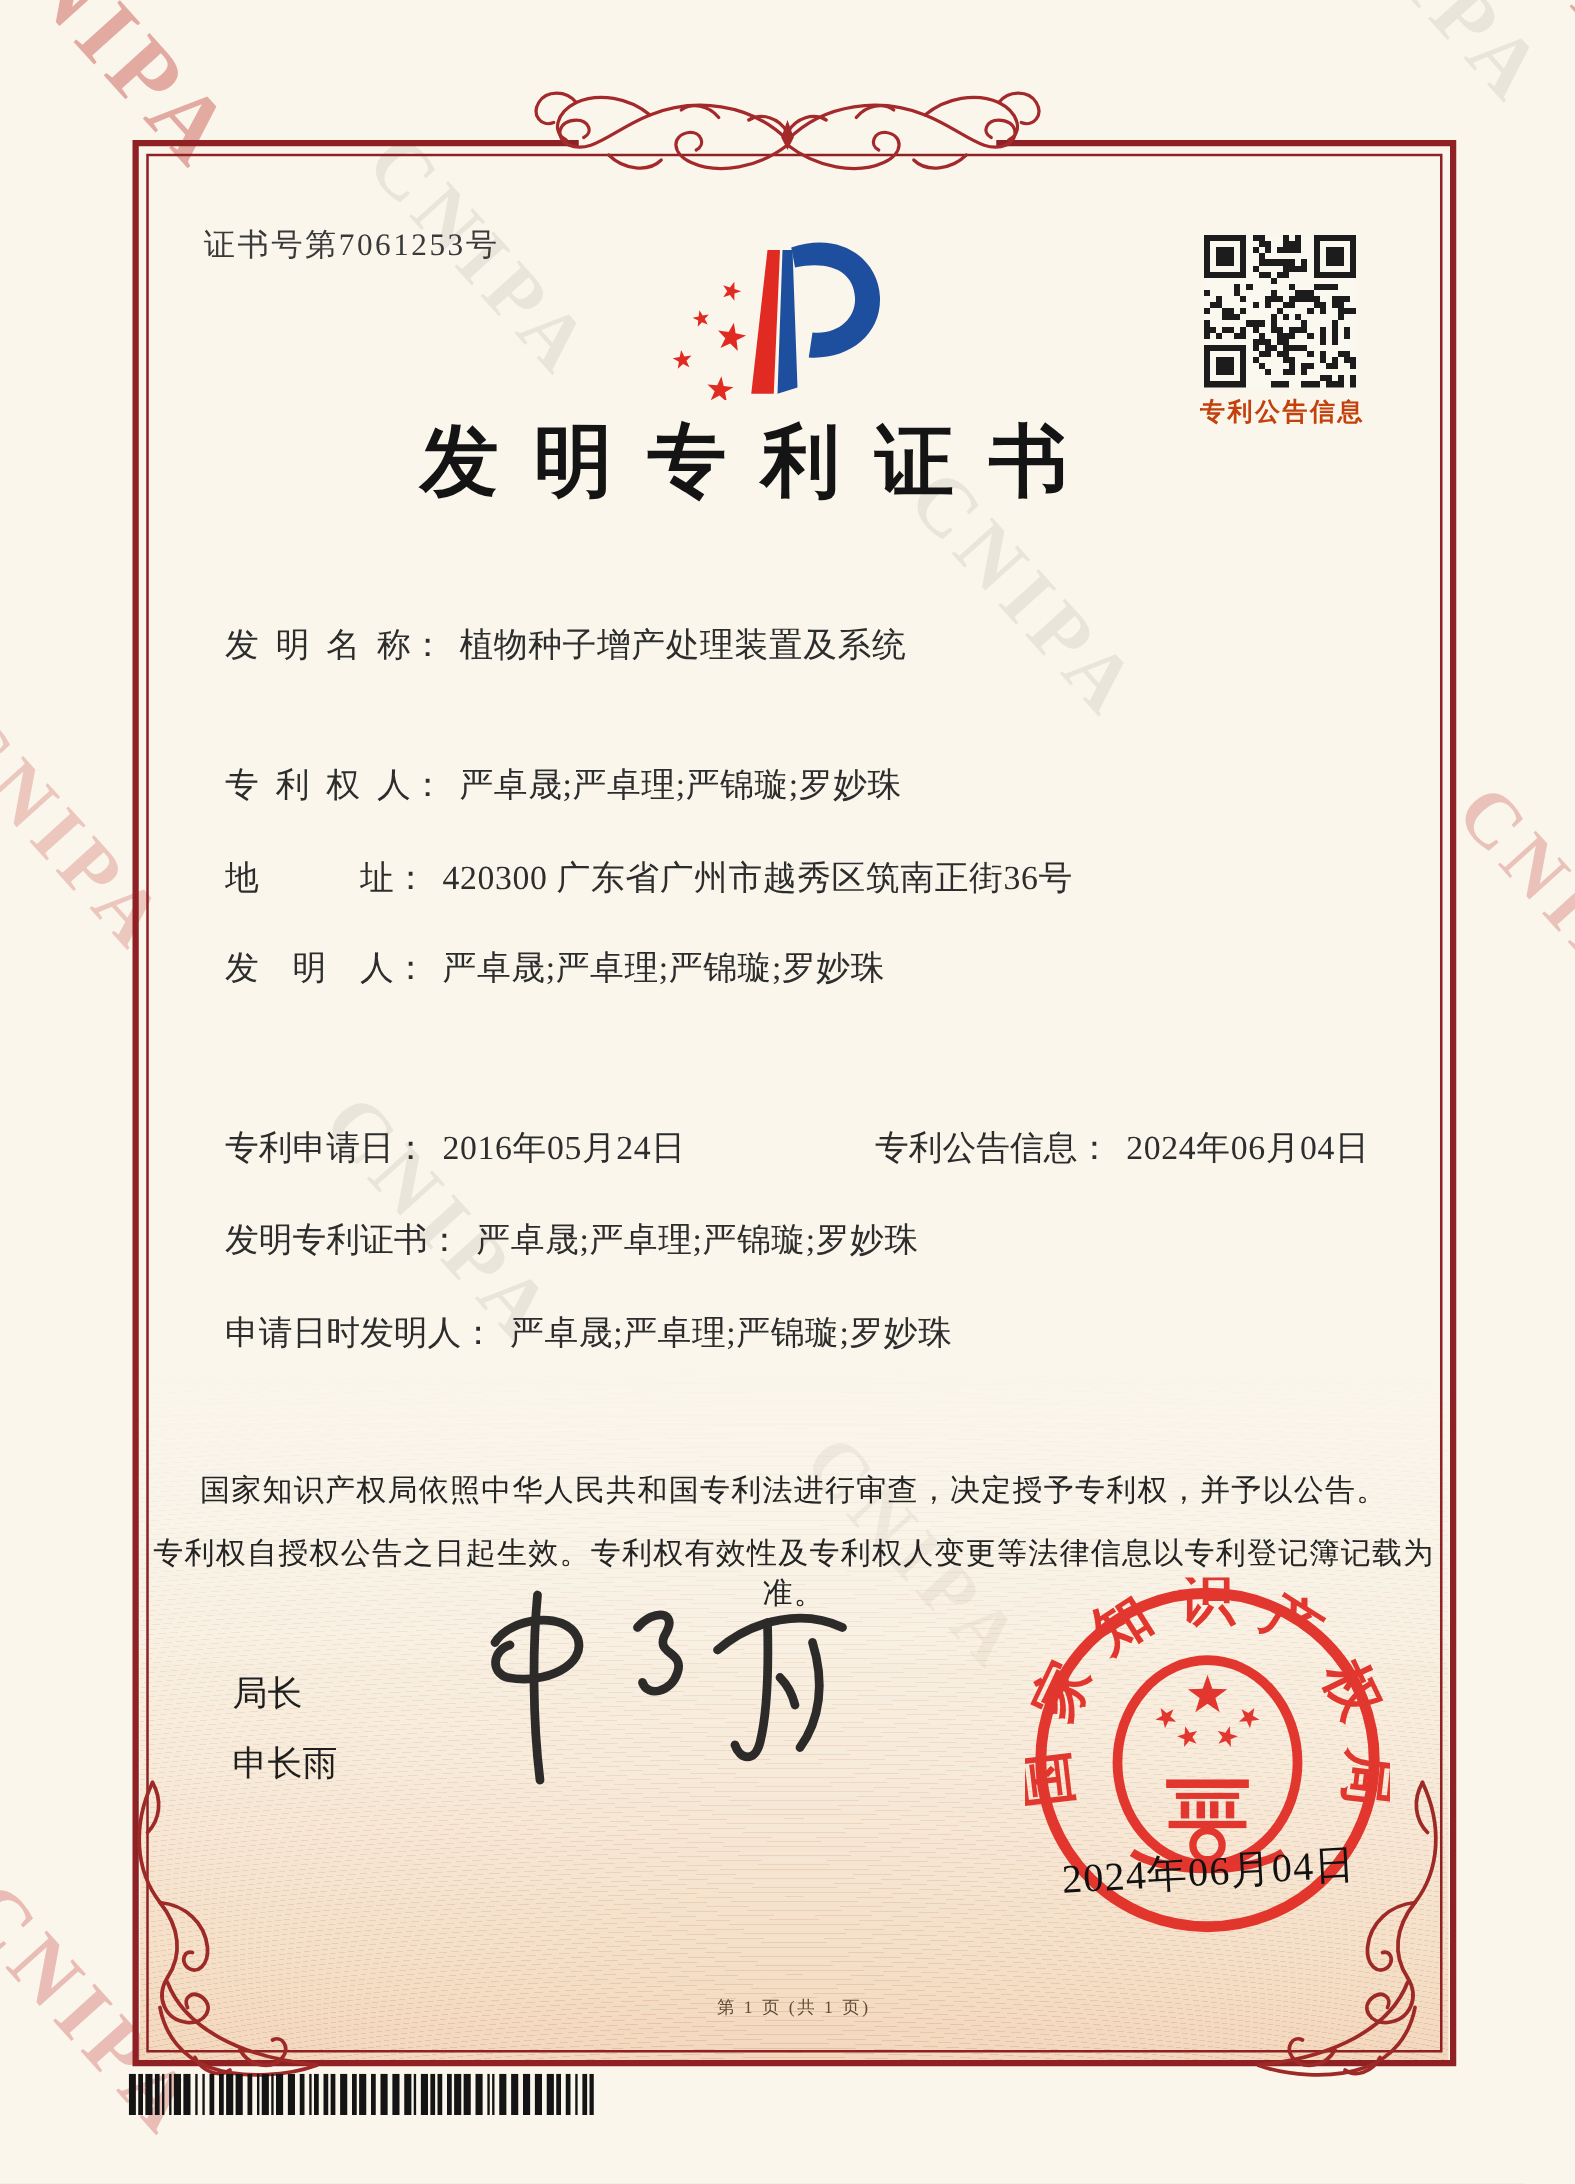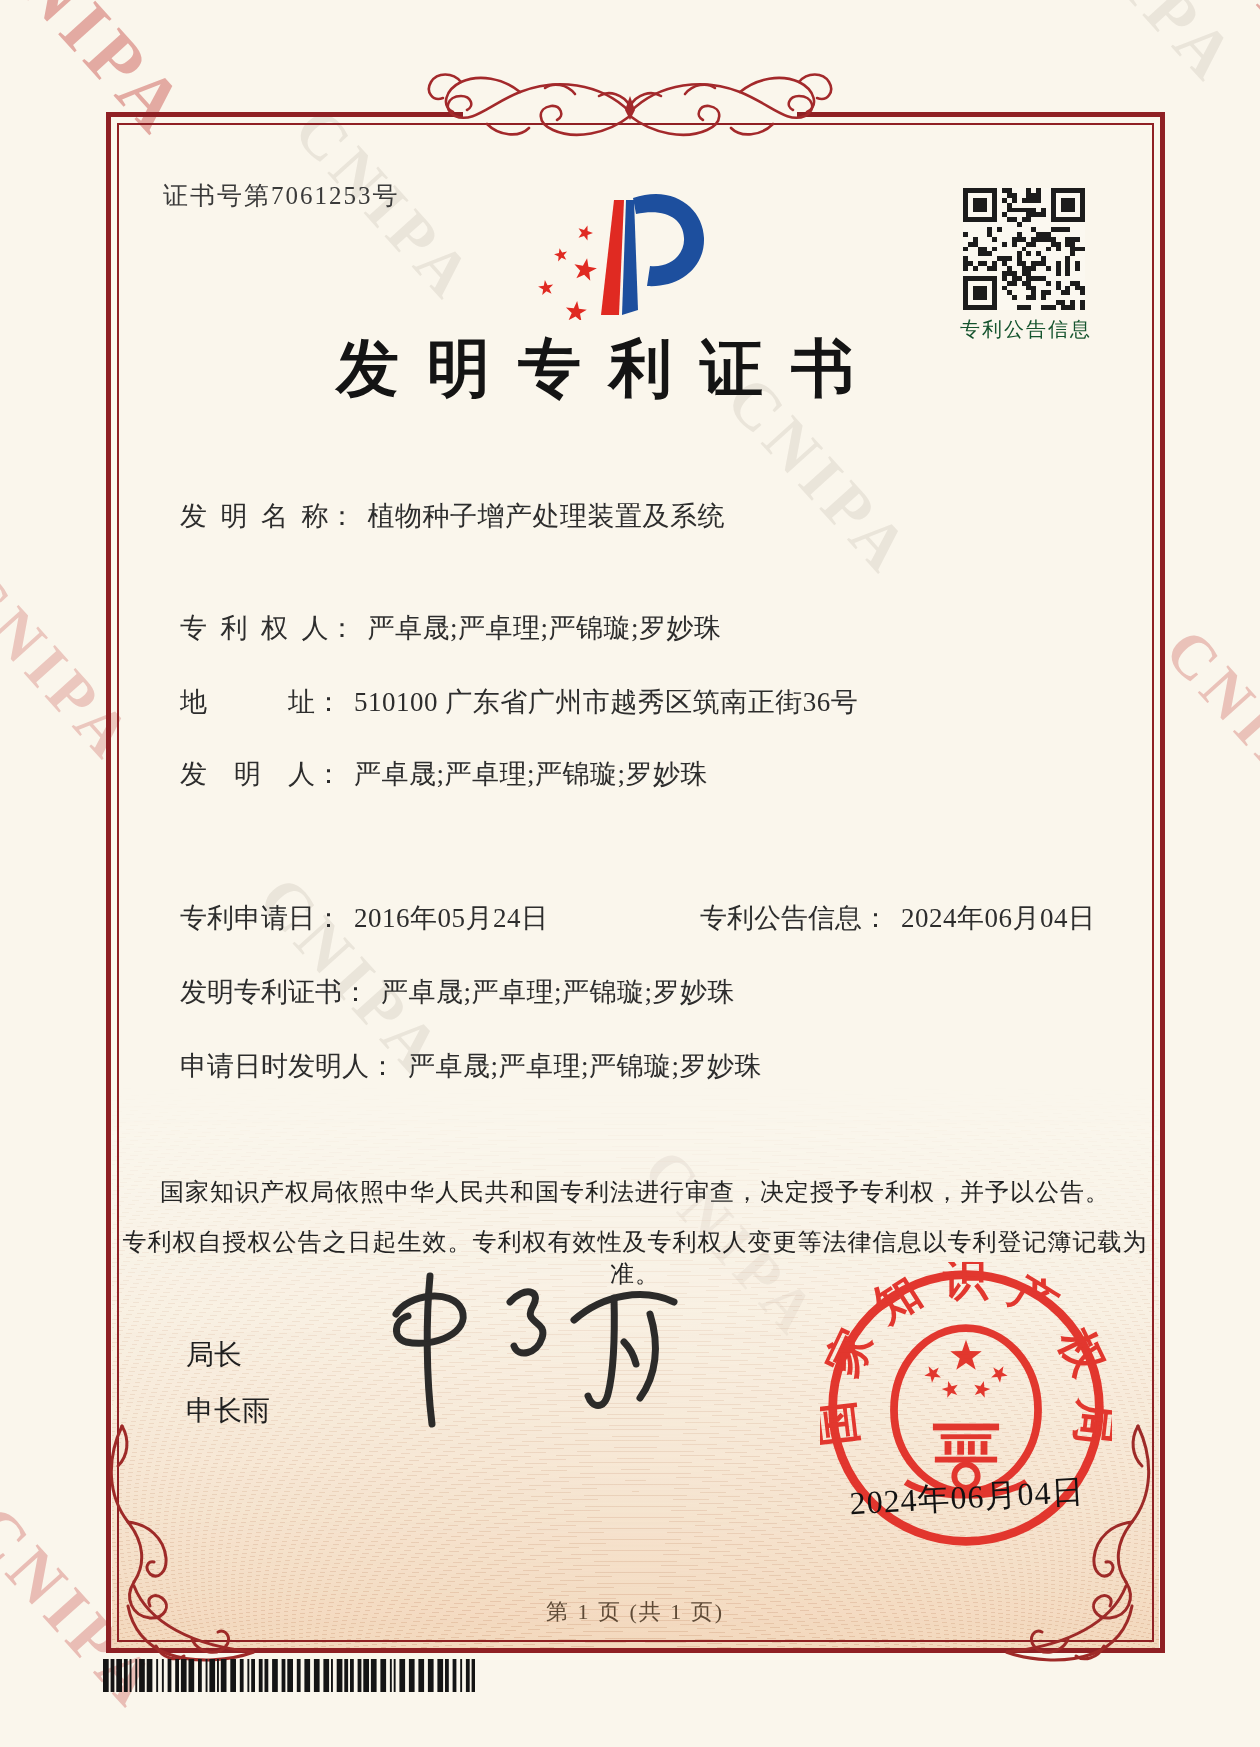--- a/index.html
+++ b/index.html
@@ -45,21 +45,21 @@
   .orn{position:absolute; z-index:3;}
   .orn-top{left:395px; top:64px; width:470px; height:96px;}
   .orn-bl{left:96px; top:1418px; width:210px; height:245px;}
   .orn-br{left:954px; top:1418px; width:210px; height:245px; transform:scaleX(-1);}
 
   .content{position:absolute; inset:0; z-index:5;}
 
   .cert-no{left:163px; top:179px; font-size:25px; letter-spacing:2px; color:#3a3a3a;text-align:right;}
   .logo{left:498px; top:160px; width:250px; height:160px;}
   .qr{left:963px; top:188px; width:122px; height:122px;}
-  .qr-label{left:938px; top:316px; width:176px; text-align:center; font-size:20px; letter-spacing:2px; color:#14532d;}
+  .qr-label{left:938px; top:316px; width:176px; text-align:center; font-size:20px; letter-spacing:2px; color:#c2410c;font-weight:bold;}
   .title{
     left:111px; top:326px; width:968px; text-align:center;
     font-size:63px; font-weight:bold; letter-spacing:28px; text-indent:28px;
     color:#141414;
   }
 
   .f-row{position:absolute; left:180px; width:970px; font-size:27px; white-space:nowrap; color:#2d2d2d;}
   .f-row .lbl{color:#2d2d2d;}
   .f-row .val{margin-left:12px; letter-spacing:0.5px;}
   .f-row .col2{position:absolute; left:520px; top:0;}
@@ -72,21 +72,21 @@
   .sig-title{left:186px; top:1336px; font-size:28px; color:#1f1f1f;}
   .sig-name{left:186px; top:1392px; font-size:28px; color:#1f1f1f;}
   .sig-svg{left:352px; top:1258px; width:336px; height:190px;}
 
   .seal{left:820px; top:1262px; width:292px; height:292px; z-index:6; opacity:.94;}
   .seal-date{
     left:838px; top:1476px; width:258px; text-align:center; z-index:7;
     font-size:32px; color:#121212; letter-spacing:1px; transform:rotate(-3deg);
   }
 
-  .footer-page{left:111px; top:1597px; width:1048px; text-align:center; font-size:22px; color:#5e4a36; letter-spacing:2px;}
+  .footer-page{left:111px; top:1597px; width:1048px; text-align:center; font-size:14px; color:#5e4a36; letter-spacing:2px;}
   .barcode{left:103px; top:1659px; width:376px; height:33px;}
 </style>
 </head>
 <body>
 
 <div class="page">
 
   <span class="wm red" style="left:-52px;  top:-20px;  font-size:76px;">CNIPA</span>
   <span class="wm gray" style="left:1020px; top:-58px;  font-size:68px;">CNIPA</span>
   <span class="wm red" style="left:1168px; top:-36px;  font-size:58px;">CNIPA</span>
@@ -356,21 +356,21 @@
 
     <div class="abs title">发明专利证书</div>
 
     <div class="f-row r1">
       <span class="lbl">发 明 名 称：</span><span class="val">植物种子增产处理装置及系统</span>
     </div>
     <div class="f-row r2">
       <span class="lbl">专 利 权 人：</span><span class="val">严卓晟;严卓理;严锦璇;罗妙珠</span>
     </div>
     <div class="f-row r3">
-      <span class="lbl">地　　　址：</span><span class="val">510100 广东省广州市越秀区筑南正街36号</span>
+      <span class="lbl">地　　　址：</span><span class="val">420300 广东省广州市越秀区筑南正街36号</span>
     </div>
     <div class="f-row r4">
       <span class="lbl">发　明　人：</span><span class="val">严卓晟;严卓理;严锦璇;罗妙珠</span>
     </div>
     <div class="f-row r6">
       <span class="lbl">专利申请日：</span><span class="val">2016年05月24日</span>
       <span class="col2">
         <span class="lbl">专利公告信息：</span><span class="val">2024年06月04日</span>
       </span>
     </div>

